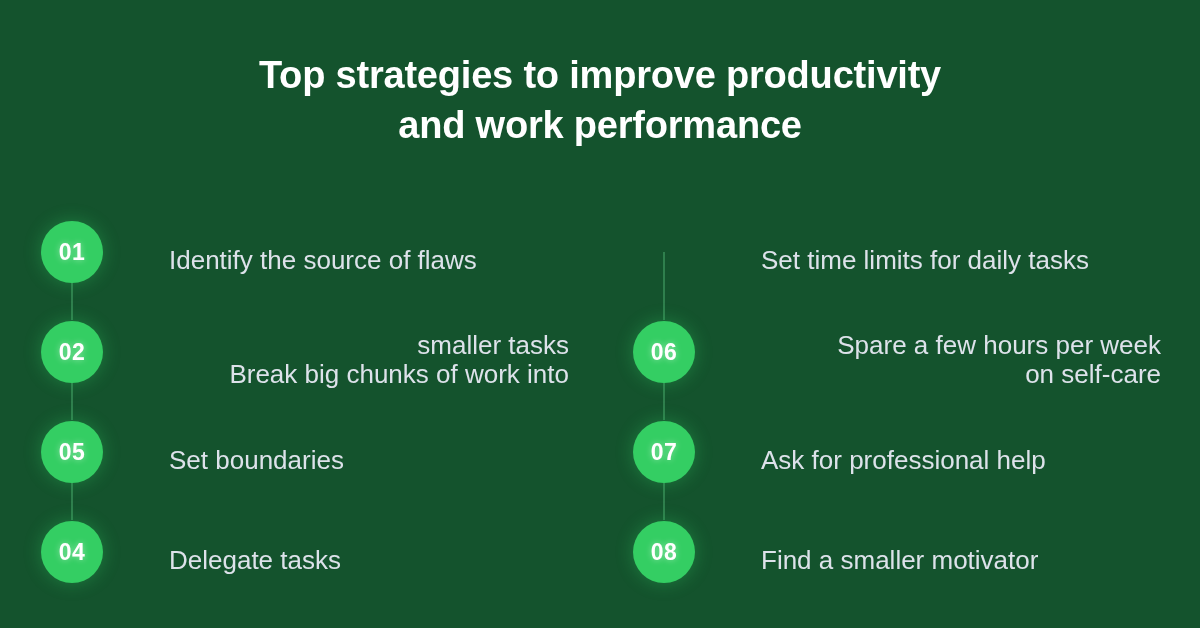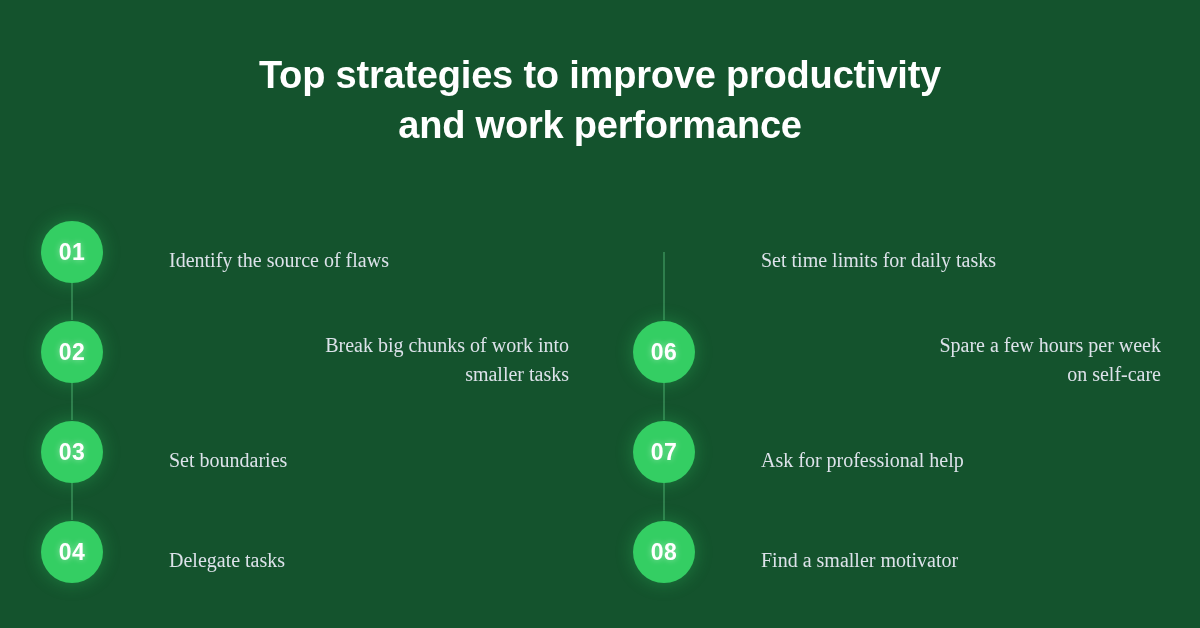--- a/index.html
+++ b/index.html
@@ -107,24 +107,23 @@
     top: 0;
     width: 400px;
     height: 100px;
     display: flex;
     flex-direction: column;
     justify-content: center;
   }
   .row-text-line {
     display: block;
     color: #dde2ea;
-    font-size: 20px;
+    font-size: 26px;
     font-weight: normal;
     line-height: 29px;
-    font-family: Liberation Serif, serif;
   }
 </style>
 </head>
 <body>
 
 <div class="poster">
 
   <div class="title-block">
     <span class="title-line">Top strategies to improve productivity</span>
     <span class="title-line">and work performance</span>
@@ -143,29 +142,29 @@
           <span class="row-text-line">Identify the source of flaws</span>
         </div>
       </div>
 
       <div class="row row-1">
         <div class="connector"></div>
         <div class="bullet">
           <span class="bullet-number">02</span>
         </div>
         <div class="row-text">
+          <span class="row-text-line">smaller tasks</span>
           <span class="row-text-line">Break big chunks of work into</span>
-          <span class="row-text-line">smaller tasks</span>
         </div>
       </div>
 
       <div class="row row-2">
         <div class="connector"></div>
         <div class="bullet">
-          <span class="bullet-number">03</span>
+          <span class="bullet-number">05</span>
         </div>
         <div class="row-text">
           <span class="row-text-line">Set boundaries</span>
         </div>
       </div>
 
       <div class="row row-3">
         <div class="bullet">
           <span class="bullet-number">04</span>
         </div>

